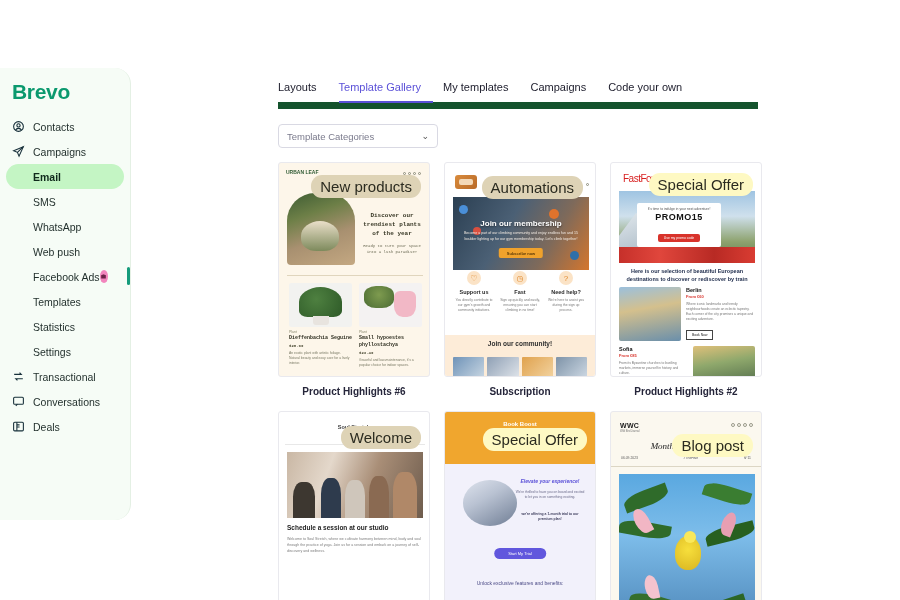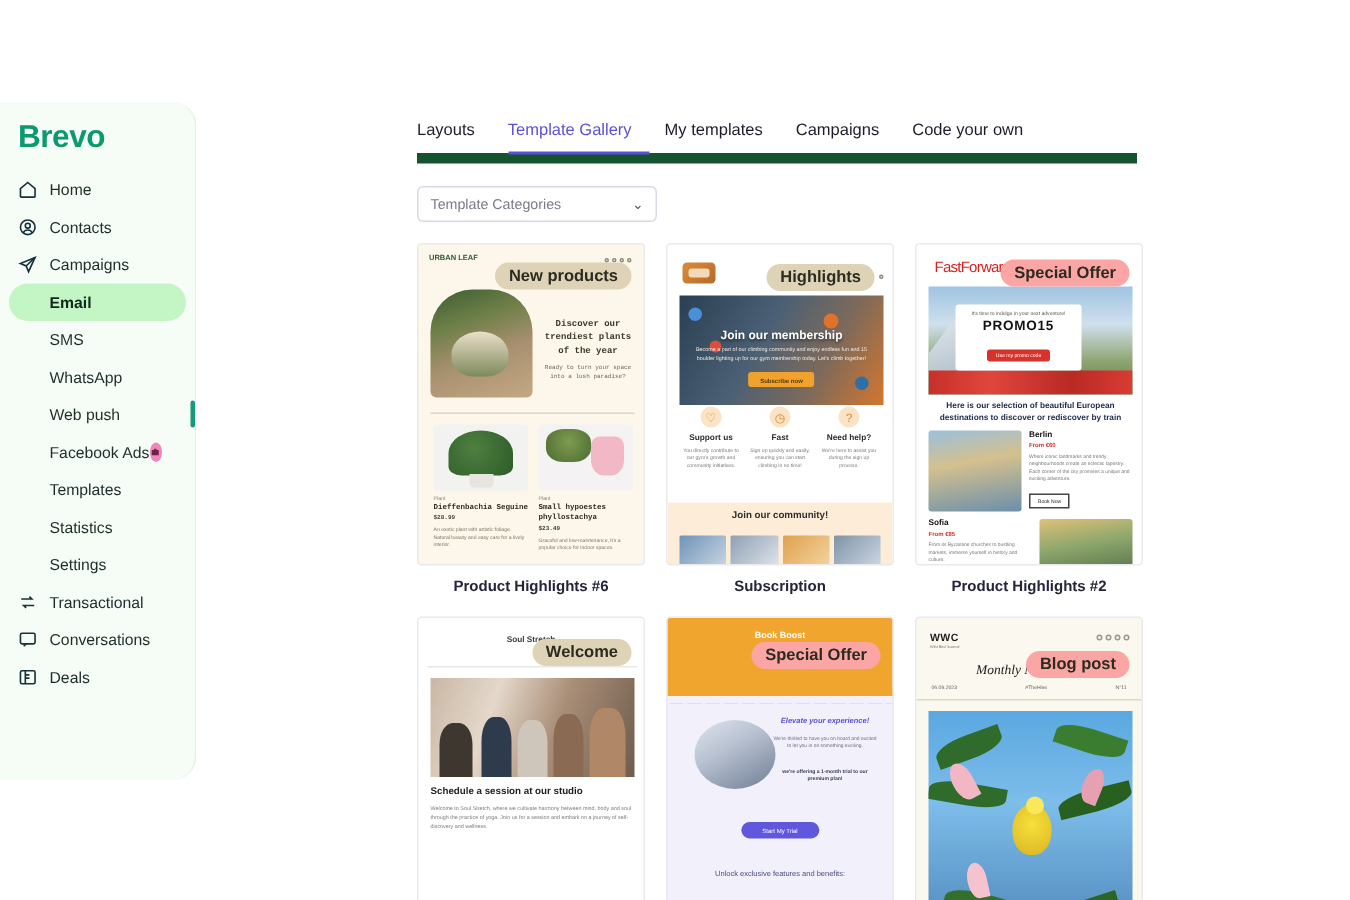--- a/index.html
+++ b/index.html
@@ -87,24 +87,24 @@
     overflow: hidden; position: relative;
   }
   .card-title {
     text-align: center; font-size: 10px; font-weight: bold;
     color: #25253a; padding: 9px 0 14px 0;
   }
   .badge {
     position: absolute; z-index: 5;
     background: #d8cdb0; color: #2b2b20;
     border-radius: 11px; padding: 3px 9px;
-    font-size: 11px; white-space: nowrap; font-weight: bold;
+    font-size: 15px; white-space: nowrap;
   }
   .badge.lt { background: #ded3b6; }
-  .badge.gray { background: #fca5a5; }
+  .badge.gray { background: #fef9c3; }
   .dots { display: flex; gap: 2px; position: absolute; z-index: 4; }
   .dots i { width: 3px; height: 3px; border: 1px solid #8d8d7c; border-radius: 50%; display: block; }
 
   
   .c1 { background: #fdf6ea; }
   .c1 .logo { position: absolute; left: 7px; top: 7px; font-size: 5px; font-weight: bold; color: #2f5a33; line-height: 1.1; }
   .c1 .hero { position: absolute; left: 8px; top: 30px; width: 68px; height: 72px; border-radius: 28px 28px 4px 4px;
     background: linear-gradient(160deg,#3d5c33 0%,#6d7f47 30%,#a89070 60%,#c4a882 100%); overflow:hidden; }
   .c1 .hero:after { content:""; position:absolute; left:14px; top:28px; width:38px; height:30px; border-radius:50% 50% 40% 40%;
     background: linear-gradient(180deg,#eadfc9,#7d8a5c); }
@@ -257,28 +257,20 @@
     background:#f9e85a; border-radius:50%; }
 </style>
 </head>
 <body>
 
 <div id="app">
 
   <div id="sidebar">
     <div class="brand">Brevo</div>
 
-    <div class="nav-item">
-      <span class="ico">
-          <svg viewBox="0 0 24 24" fill="none" stroke="currentColor" stroke-width="2">
-            <path d="M3 10.5L12 3l9 7.5V20a1 1 0 0 1-1 1H4a1 1 0 0 1-1-1z"></path>
-          </svg>
-        </span>
-      <span>Home</span>
-    </div>
 
     <div class="nav-item">
       <span class="ico">
           <svg viewBox="0 0 24 24" fill="none" stroke="currentColor" stroke-width="2">
             <circle cx="12" cy="12" r="9"></circle>
             <circle cx="12" cy="10" r="3"></circle>
             <path d="M6.5 19a6 6 0 0 1 11 0"></path>
           </svg>
         </span>
       <span>Contacts</span>
@@ -414,21 +406,21 @@
         </div>
         <div class="card-title">Product Highlights #6</div>
       </div>
 
       <div class="cell">
         <div class="card c2">
           <div class="logo"></div>
           <div class="dots" style="right:6px;top:20px">
               <i></i>
             </div>
-          <div class="badge lt" style="right:12px;top:13px">Highlights</div>
+          <div class="badge lt" style="right:12px;top:13px">Automations</div>
           <div class="hero">
             <span class="blob b1"></span>
               <span class="blob b2"></span>
             <span class="blob b3"></span>
               <span class="blob b4"></span>
             <div class="ht">Join our membership</div>
             <div class="hs">Become a part of our climbing community and enjoy endless fun and 15 boulder lighting up for our gym membership today. Let's climb together!</div>
             <div class="hbtn">Subscribe now</div>
           </div>
           <div class="feats">

